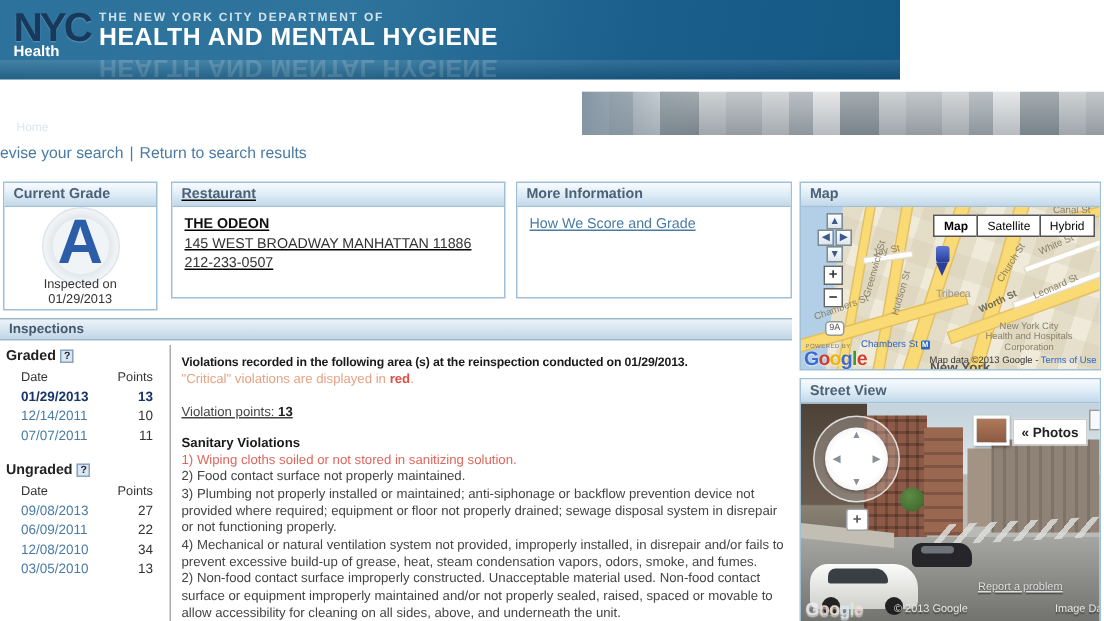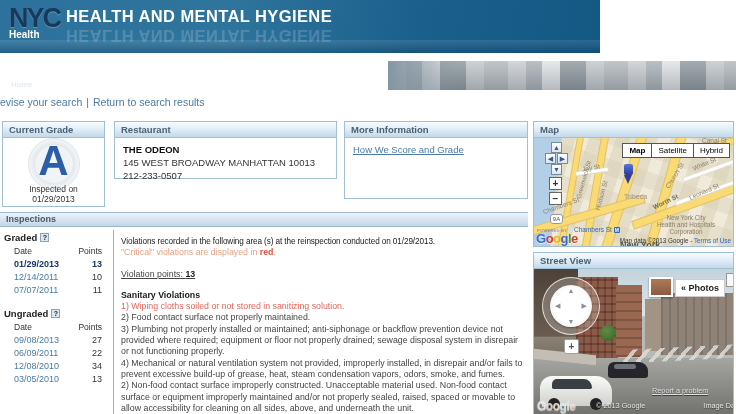--- a/index.html
+++ b/index.html
@@ -45,21 +45,21 @@
               border-bottom:1px solid #a0c0d8; font-size:9.5px; font-weight:bold; color:#4b6175;
               padding:2px 6px 0; }
   #grade-card { left:2px; width:103px; height:86px; }
   .grade-body { position:relative; height:68px; text-align:center; }
   .seal { position:absolute; left:50%; top:26px; transform:translate(-50%,-50%); width:52px; height:52px;
           border-radius:50%; border:1px solid #dfe5ea;
           background:radial-gradient(circle,#f1f4f6 52%,#e3e8ec 54%,#f1f4f6 68%); }
   .grade-letter { position:relative; font-size:42px; font-weight:bold; color:#2b5da9; line-height:46px; }
   .inspected { position:relative; font-size:8.5px; color:#333; line-height:10px; }
 
-  #restaurant-card { left:114px; width:223px; height:58px; }
+  #restaurant-card { left:114px; width:223px; height:78px;text-decoration:underline; }
   .rest-body { padding:5px 8px; font-size:9.5px; color:#333; line-height:13px; }
   .rest-name { font-weight:bold; color:#111; }
 
   #more-card { left:344px; width:184px; height:78px; }
   .more-body { padding:6px 8px; font-size:9.5px; }
   .more-body a { color:#4a7ba4; text-decoration:underline; cursor:pointer; }
 
   
   #map-panel { left:533px; top:121px; width:201px; height:126px; border:1px solid #a0c0d8; position:absolute; background:#fff; }
   .map-body { position:relative; width:199px; height:108px; background:#efead9; overflow:hidden; }
@@ -112,21 +112,21 @@
   .tbl-hdr { display:flex; justify-content:space-between; font-size:8.5px; color:#333; padding:1px 10px 1px 14px; }
   .insp-row { display:flex; justify-content:space-between; font-size:9px; padding:1.5px 10px 1.5px 14px; }
   .insp-row .dt { color:#4a7ba4; cursor:pointer; }
   .insp-row .pts { color:#333; }
   .insp-row.sel .dt, .insp-row.sel .pts { color:#17356b; font-weight:bold; }
   .grp-gap { height:10px; }
   .vdiv { position:absolute; left:113px; top:230px; width:1px; height:184px; background:#aaaaaa; }
 
   
   .viol { position:absolute; left:121px; top:236px; width:403px; font-size:8.8px; color:#444; line-height:11.3px; }
-  .v-heading { font-size:8.2px; font-weight:normal; color:#1a1a1a; letter-spacing:-.1px; }
+  .v-heading { font-size:8.2px; font-weight:bold; color:#1a1a1a; letter-spacing:-.1px; }
   .v-critnote { color:#e7a284; }
   .v-critnote .redword { color:#de4f46; font-weight:bold; }
   .v-points { margin-top:10px;text-decoration:underline; }
   .v-points b { color:#222; }
   .v-section { margin-top:10px; font-weight:bold; color:#1a1a1a; }
   .v-line.critical { color:#e0665c; }
 
   
   #sv-panel { position:absolute; left:533px; top:252px; width:201px; height:162px; border:1px solid #a0c0d8; background:#fff; }
   .sv-body { position:relative; width:199px; height:145px; overflow:hidden; background:linear-gradient(#c3d3dc 0%,#dde5e9 32%,#b9b9b5 33%); }
@@ -184,20 +184,21 @@
 <body>
 
 <div class="screen">
 
   <div class="hdr">
     <div class="logo">
       <div class="logo-nyc">NYC</div>
       <div class="logo-health">Health</div>
     </div>
     <div class="dept">
+      <div class="dept1">THE NEW YORK CITY DEPARTMENT OF</div>
       <div class="dept2">HEALTH AND MENTAL HYGIENE</div>
       <div class="dept2 reflect">HEALTH AND MENTAL HYGIENE</div>
     </div>
   </div>
 
   <div class="graybar">
     <div class="photo-strip"></div>
     <div class="page-title">Restaurant Inspection Information</div>
     <div class="breadcrumb">Home</div>
   </div>
@@ -213,21 +214,21 @@
       <div class="grade-letter">A</div>
       <div class="inspected">Inspected on</div>
       <div class="inspected">01/29/2013</div>
     </div>
   </div>
 
   <div class="card" id="restaurant-card">
     <div class="card-hdr">Restaurant</div>
     <div class="rest-body">
       <div class="rest-name">THE ODEON</div>
-      <div>145 WEST BROADWAY MANHATTAN 10013</div>
+      <div>145 WEST BROADWAY MANHATTAN 11886</div>
       <div>212-233-0507</div>
     </div>
   </div>
 
   <div class="card" id="more-card">
     <div class="card-hdr">More Information</div>
     <div class="more-body">
       <a>How We Score and Grade</a>
     </div>
   </div>

